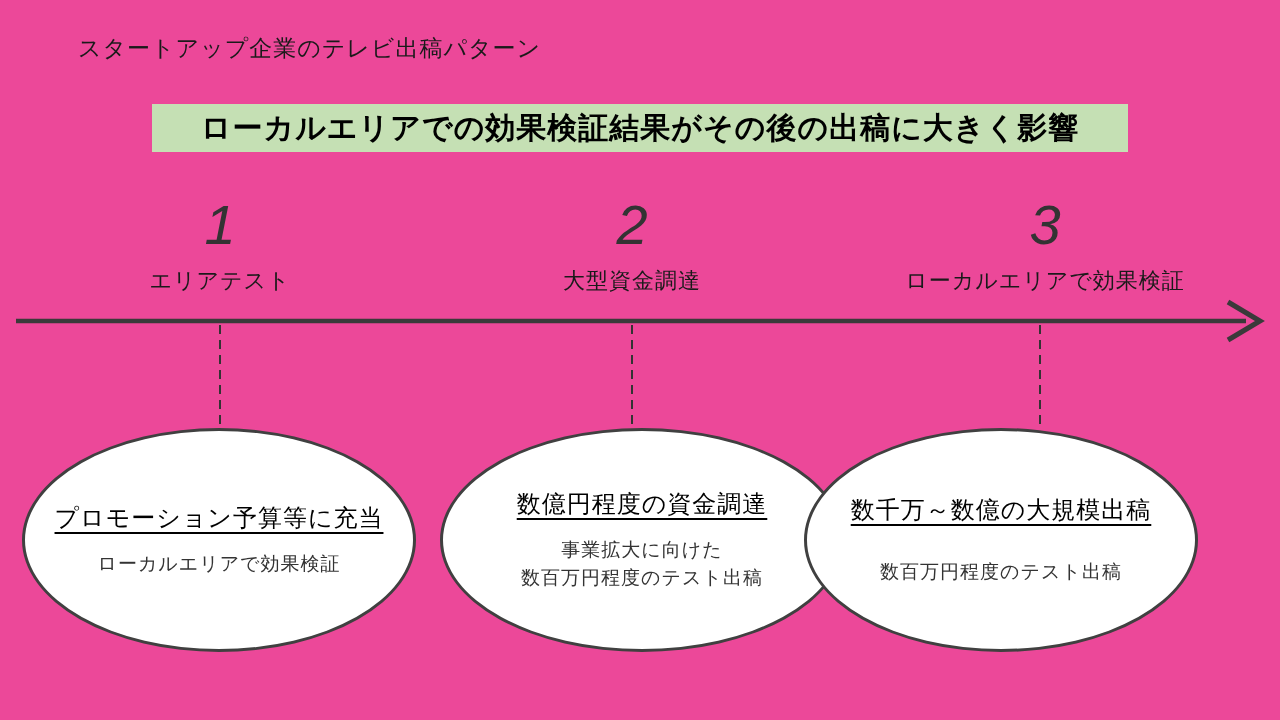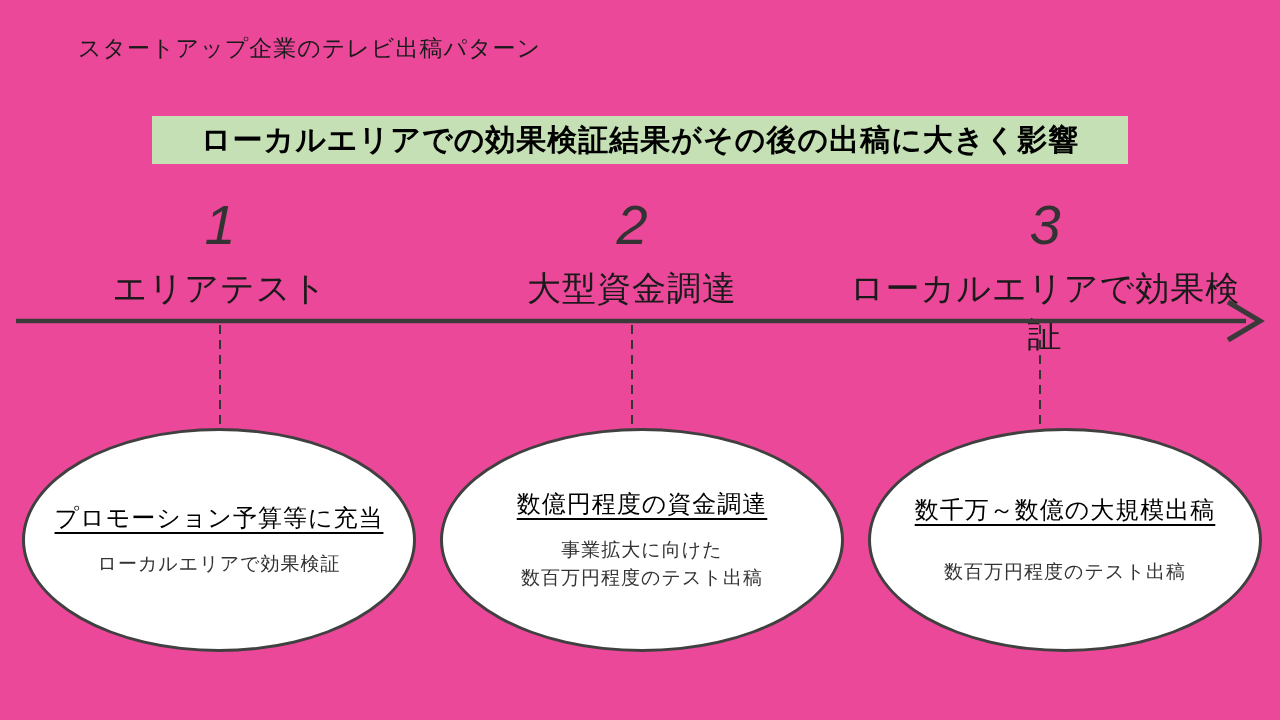--- a/index.html
+++ b/index.html
@@ -26,39 +26,38 @@
     width: 976px;
     height: 48px;
     display: flex;
     align-items: center;
     justify-content: center;
     font-size: 30px;
     font-weight: bold;
     letter-spacing: 1px;
     color: #000000;
     background: #c5e0b4;
-    margin-top: 12px;
   }
   .step {
     position: absolute;
     top: 192px;
     text-align: center;
   }
   .step-1 { left: 70px;  width: 300px; }
   .step-2 { left: 482px; width: 300px; }
   .step-3 { left: 835px; width: 420px; }
   .step-number {
     font-size: 56px;
     font-style: italic;
     color: #333333;
     line-height: 66px;
   }
   .step-label {
     margin-top: 8px;
-    font-size: 34px;
+    font-size: 22px;
     letter-spacing: 1px;
     color: #1a1a1a;
   }
   .diagram-lines {
     position: absolute;
     left: 0;
     top: 0;
   }
   .ellipse {
     position: absolute;
@@ -69,21 +68,21 @@
     background: #ffffff;
     box-sizing: border-box;
     display: flex;
     flex-direction: column;
     align-items: center;
     justify-content: center;
     text-align: center;
   }
   .ellipse-1 { left: 22px;  width: 394px; }
   .ellipse-2 { left: 440px; width: 404px; }
-  .ellipse-3 { left: 868px; width: 394px; gap: 16px; }
+  .ellipse-3 { left: 804px; width: 394px; gap: 16px; }
   .ellipse-heading {
     font-size: 24px;
     letter-spacing: 1px;
     color: #000000;
     text-decoration: underline;
     text-underline-offset: 6px;
     text-decoration-thickness: 1.5px;
   }
   .ellipse-sub {
     margin-top: 16px;

